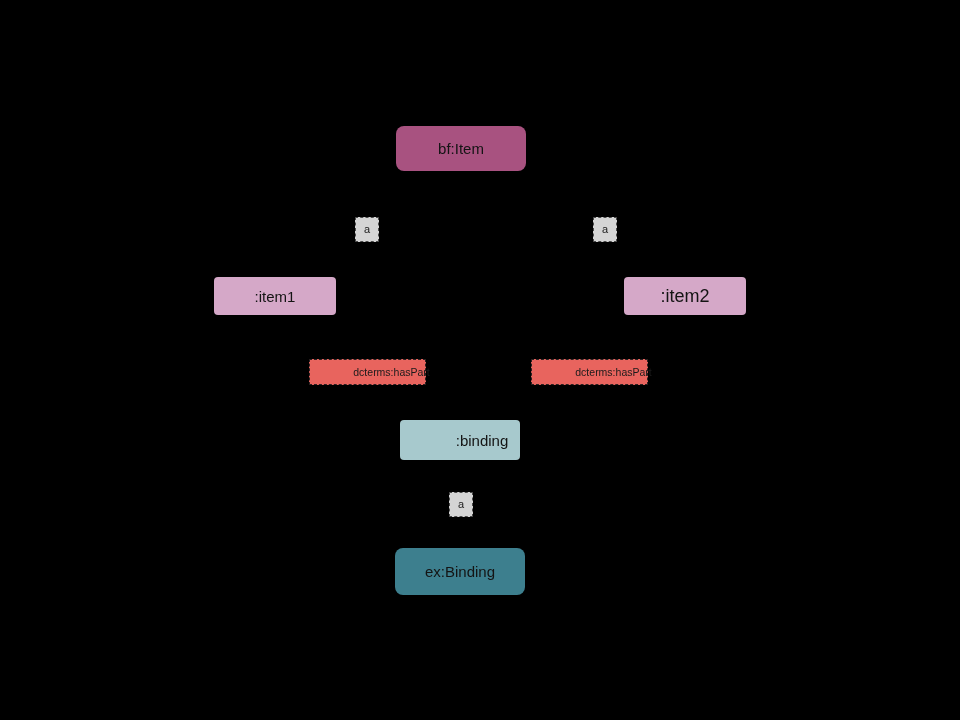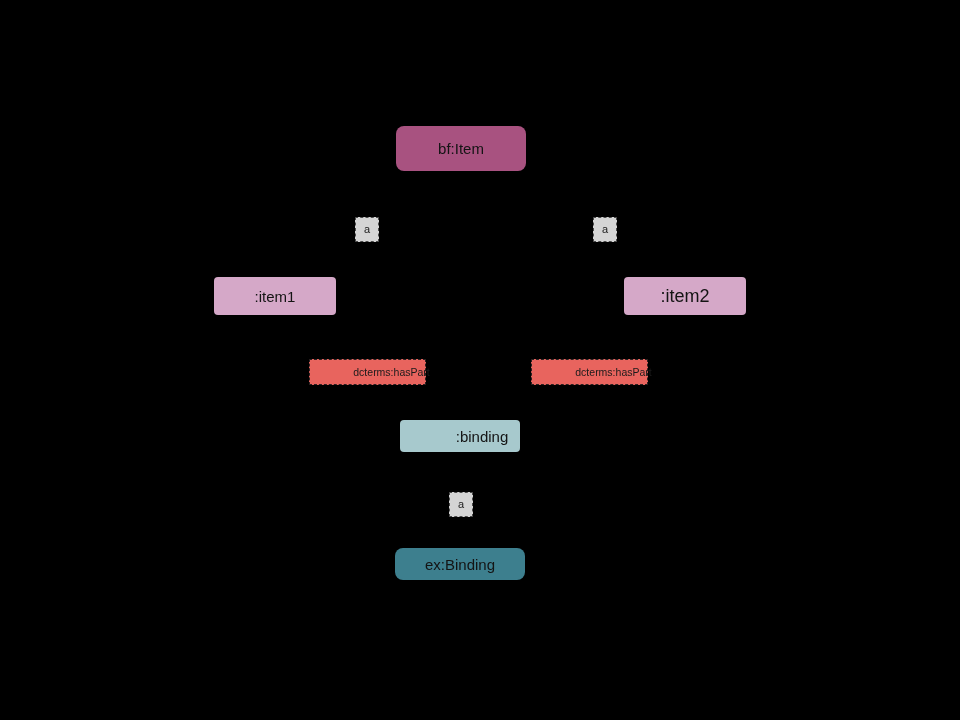--- a/index.html
+++ b/index.html
@@ -89,24 +89,24 @@
   <div id="nodes">
       <div class="node rounded" style="left: 396px; top: 126px; width: 130px; height: 45px; background: rgb(168, 82, 128); color: rgb(20, 20, 20); font-size: 15px;">
         <span>bf:Item</span>
       </div>
       <div class="node sharp" style="left: 214px; top: 277px; width: 122px; height: 38px; background: rgb(213, 168, 200); color: rgb(20, 20, 20); font-size: 15px;">
         <span>:item1</span>
       </div>
       <div class="node sharp" style="left: 624px; top: 277px; width: 122px; height: 38px; background: rgb(213, 168, 200); color: rgb(20, 20, 20); font-size: 18px;">
         <span>:item2</span>
       </div>
-      <div class="node sharp" style="left: 400px; top: 420px; width: 120px; height: 32px; background: rgb(167, 201, 205); color: rgb(20, 20, 20); font-size: 15px; padding-left: 44px;">
+      <div class="node sharp" style="left: 400px; top: 420px; width: 120px; height: 40px; background: rgb(167, 201, 205); color: rgb(20, 20, 20); font-size: 15px; padding-left: 44px;">
         <span>:binding</span>
       </div>
-      <div class="node rounded" style="left: 395px; top: 548px; width: 130px; height: 32px; background: rgb(61, 127, 142); color: rgb(20, 20, 20); font-size: 15px;">
+      <div class="node rounded" style="left: 395px; top: 548px; width: 130px; height: 47px; background: rgb(61, 127, 142); color: rgb(20, 20, 20); font-size: 15px;">
         <span>ex:Binding</span>
       </div>
     </div>
   <div id="edge-labels">
       <div class="edge-label type-badge" style="left: 355px; top: 217px; width: 24px; height: 25px;">
         <span>a</span>
       </div>
       <div class="edge-label type-badge" style="left: 593px; top: 217px; width: 24px; height: 25px;">
         <span>a</span>
       </div>

